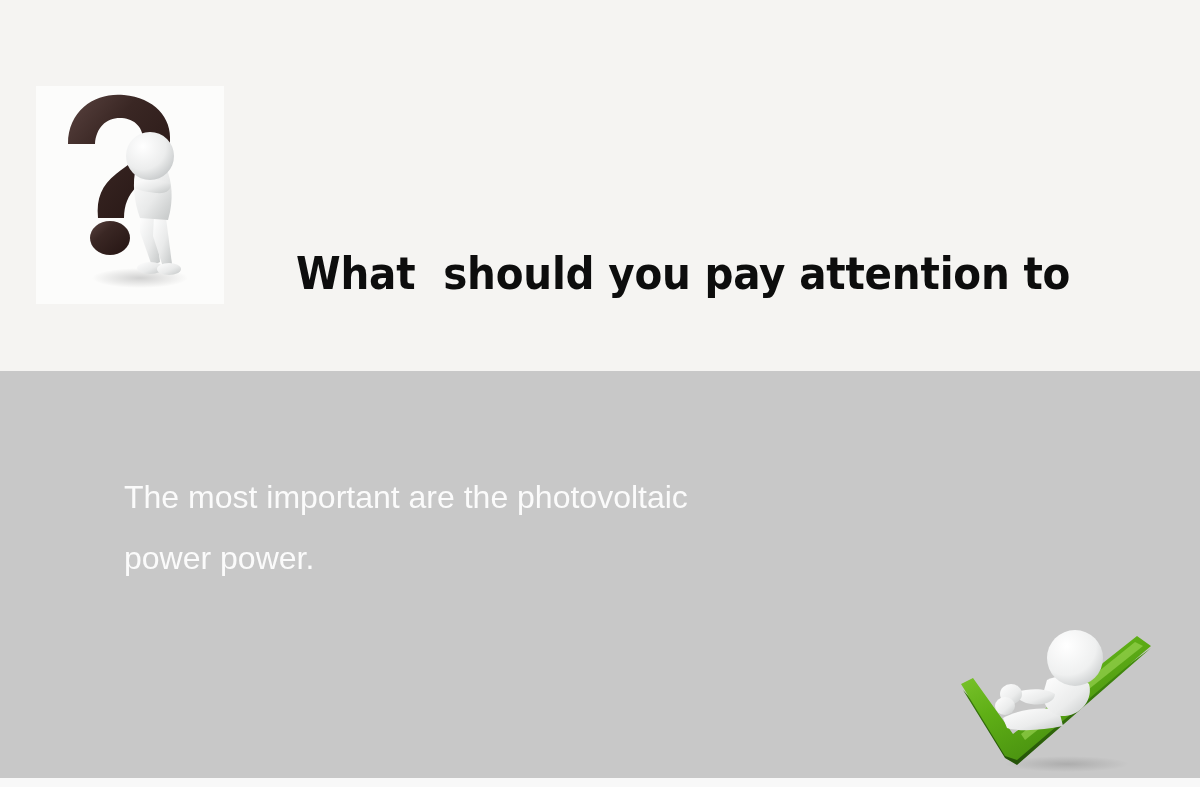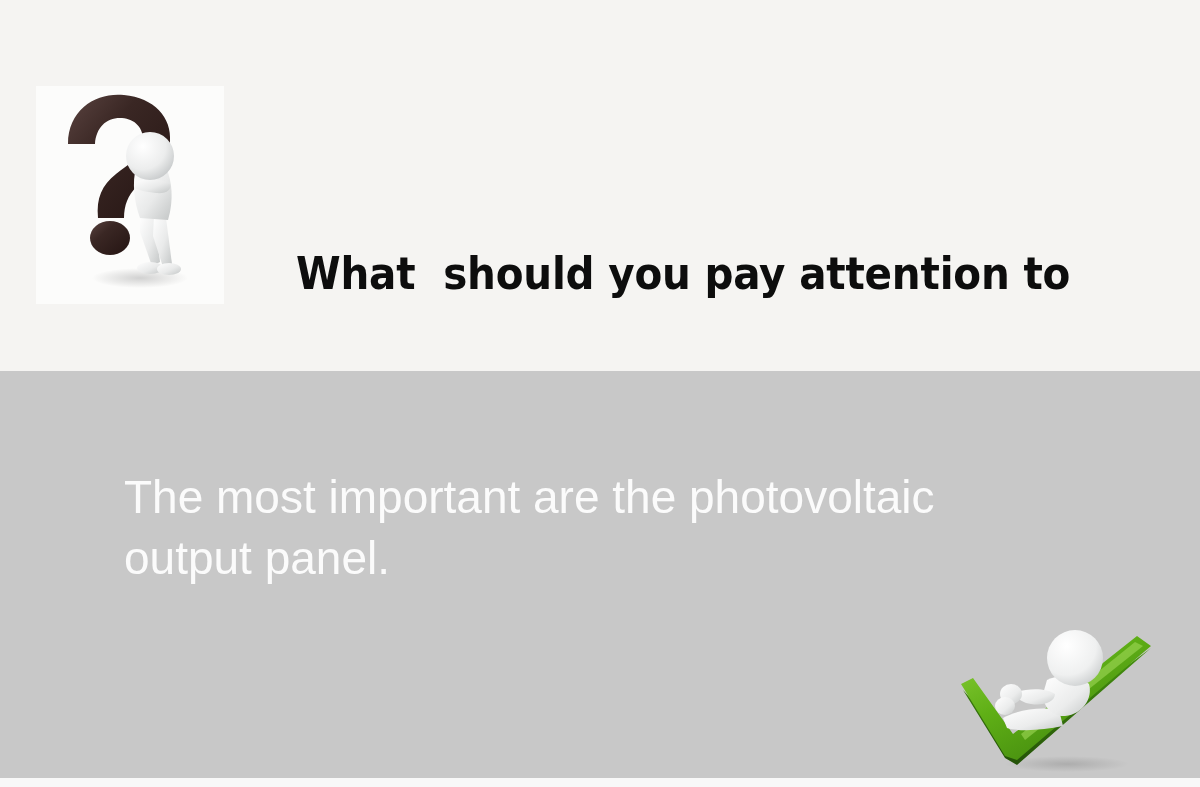--- a/index.html
+++ b/index.html
@@ -77,21 +77,21 @@
   }
 
   .answer-text {
     position: absolute;
     left: 124px;
     top: 96px;
     width: 960px;
     color: #fbfbfb;
     font-family: "Liberation Sans", sans-serif;
     font-weight: normal;
-    font-size: 46px;
+    font-size: 32px;
     line-height: 61px;
     letter-spacing: 0px;
   }
   .answer-text .a-line {
     display: block;
     white-space: pre;
   }
 
   .check-art {
     position: absolute;
@@ -167,21 +167,21 @@
     <div class="question-text">
       <span class="q-line">What  should you pay attention to</span>
       <span class="q-line">when choosing a Solar panel?</span>
     </div>
 
   </div>
 
   <div class="panel-answer">
     <div class="answer-text">
       <span class="a-line">The most important are the photovoltaic</span>
-      <span class="a-line">output panel.</span>
+      <span class="a-line">power power.</span>
     </div>
   </div>
 
   <svg class="check-art" viewBox="0 0 205 155" xmlns="http://www.w3.org/2000/svg">
     <defs>
       <linearGradient id="ckTop" x1="0" y1="0" x2="0.8" y2="1">
         <stop offset="0%" stop-color="#8ed13c"></stop>
         <stop offset="45%" stop-color="#5faf16"></stop>
         <stop offset="100%" stop-color="#3c800c"></stop>
       </linearGradient>

